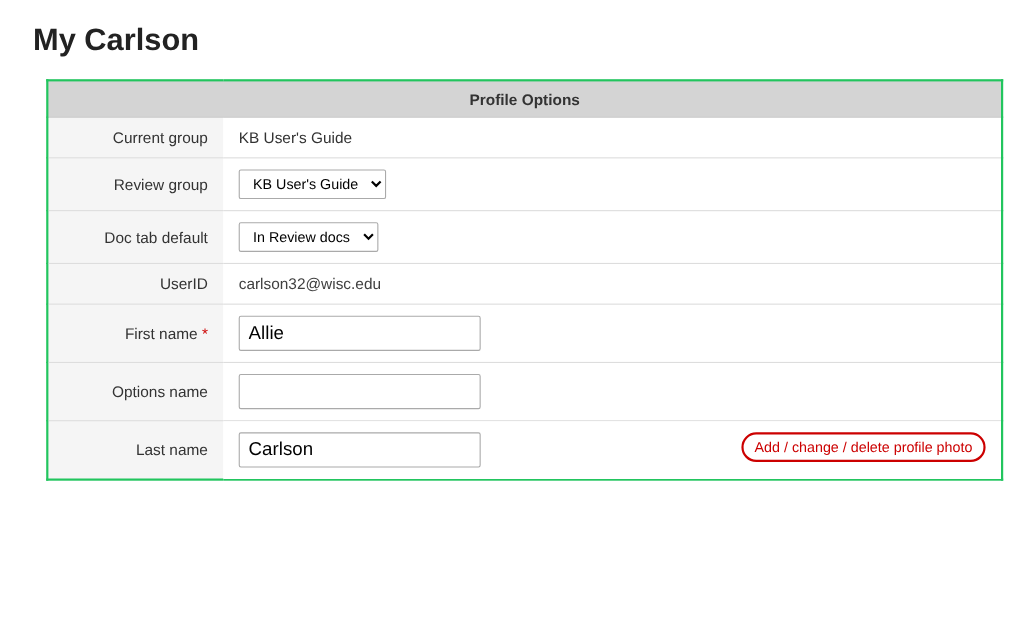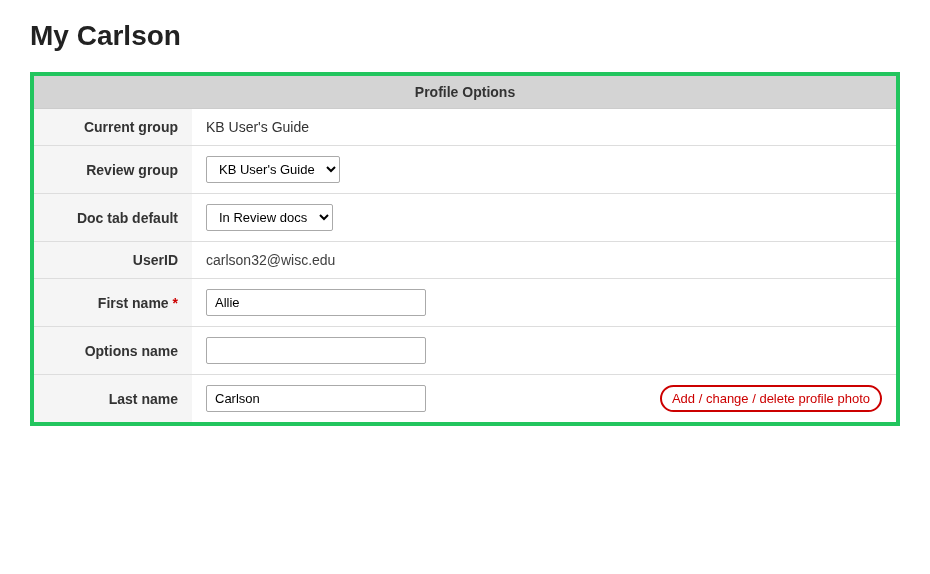--- a/index.html
+++ b/index.html
@@ -12,61 +12,62 @@
     }
     h1 {
       font-size: 28px;
       font-weight: bold;
       color: #222;
       margin-bottom: 20px;
     }
     .profile-table {
       width: 100%;
       border-collapse: collapse;
-      border: 4px solid #22c55e;
+      border: 2px solid #22c55e;
+      margin-left: 12px;
     }
     .profile-table thead tr th {
       background: #d4d4d4;
       text-align: center;
       font-weight: bold;
       font-size: 14px;
       padding: 8px;
       border: 1px solid #ccc;
     }
     .profile-table tbody tr {
       border-bottom: 1px solid #ddd;
     }
     .profile-table tbody tr td {
       padding: 10px 14px;
       vertical-align: middle;
     }
     .label-cell {
       text-align: right;
-      font-weight: bold;
+      font-weight: normal;
       width: 160px;
       white-space: nowrap;
       background: #f5f5f5;
     }
     .value-cell {
       background: #fff;
     }
     .required-star {
       color: #c00;
     }
     select {
       padding: 4px 8px;
       font-size: 13px;
       border: 1px solid #aaa;
       background: #fff;
       border-radius: 2px;
       cursor: pointer;
     }
     input[type="text"] {
       padding: 5px 8px;
-      font-size: 13px;
+      font-size: 17px;
       border: 1px solid #aaa;
       border-radius: 2px;
       width: 220px;
     }
     .userid-link {
       color: #404040;
       text-decoration: none;
     }
     .photo-link {
       color: #c00;

